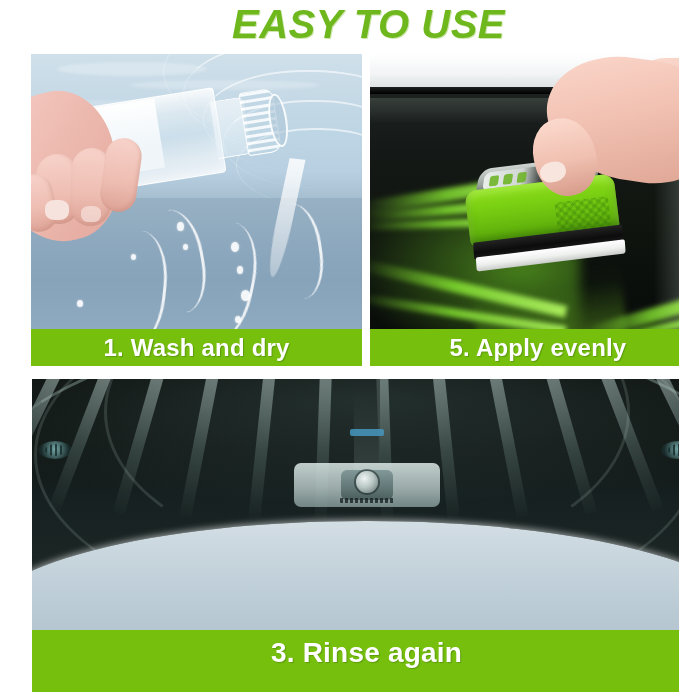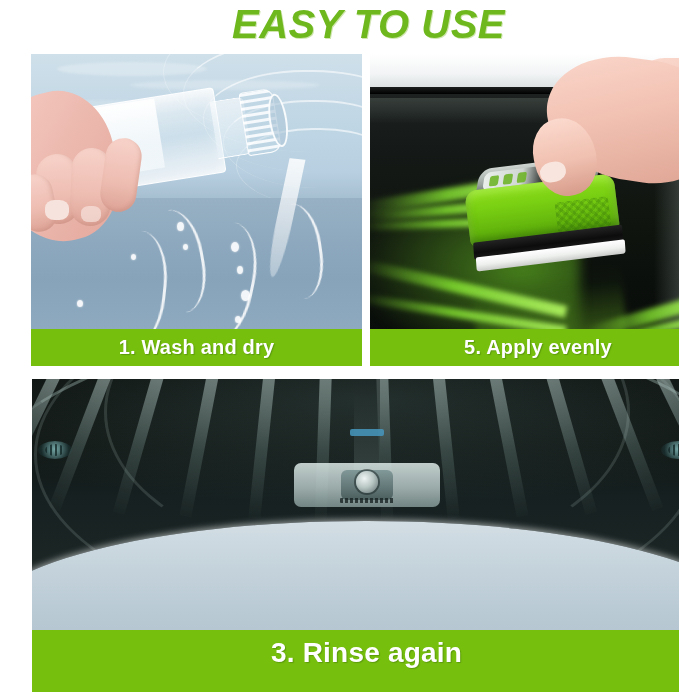--- a/index.html
+++ b/index.html
@@ -61,21 +61,21 @@
 
   
   .caption {
     position: absolute;
     left: 0;
     bottom: 0;
     width: 100%;
     height: 37px;
     background: #76BF0D;
     color: #ffffff;
-    font-size: 20px;
+    font-size: 24px;
     font-weight: bold;
     line-height: 37px;
     text-align: center;
     letter-spacing: 0.2px;
     text-shadow: 1px 1px 1px rgba(60,110,10,0.45);
     z-index: 40;
     white-space: nowrap;
   }
   .panel-3 .caption { height: 62px; line-height: 45px; font-size: 28px; }
 

